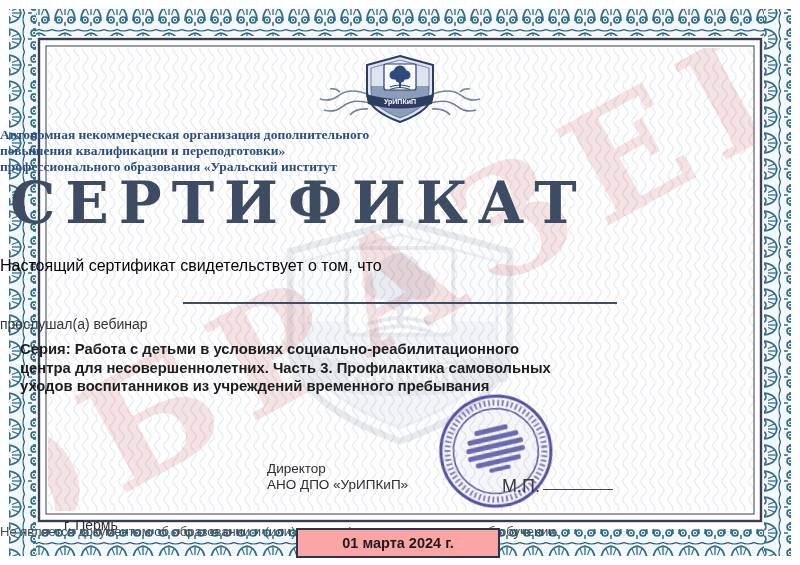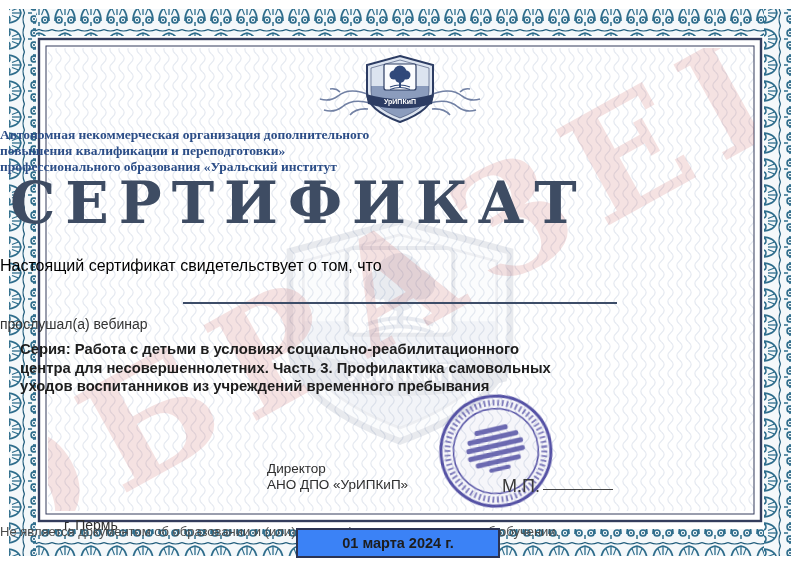--- a/index.html
+++ b/index.html
@@ -41,21 +41,21 @@
   .director{position:absolute;left:267px;top:461px;font-size:13.5px;
        line-height:15.5px;color:#2e2e2e;text-align:left;}
   .stamp{position:absolute;left:437px;top:392px;filter:blur(0.5px);
        transform:rotate(-6deg);}
   .mp{position:absolute;left:502px;top:476px;font-size:18px;color:#3a3a3a;}
   .sigline{position:absolute;left:543px;top:489px;width:70px;height:0;
        border-top:1.5px solid #444444;}
   .footnote{top:509px;font-size:13px;color:#4b4b4b;margin-top:15px;}
 
   .datebox{position:absolute;left:296px;top:528px;width:200px;height:26px;
-       background:#3b82f6;border:2px solid #2b3353;z-index:5;
+       background:#fca5a5;border:2px solid #2b3353;z-index:5;
        text-align:center;line-height:26px;font-size:14.5px;font-weight:bold;
        color:#1d1d1d;}
 </style>
 </head>
 <body>
 
 <div id="page">
 
   <svg class="bg-svg" width="800" height="565">
     <defs>

